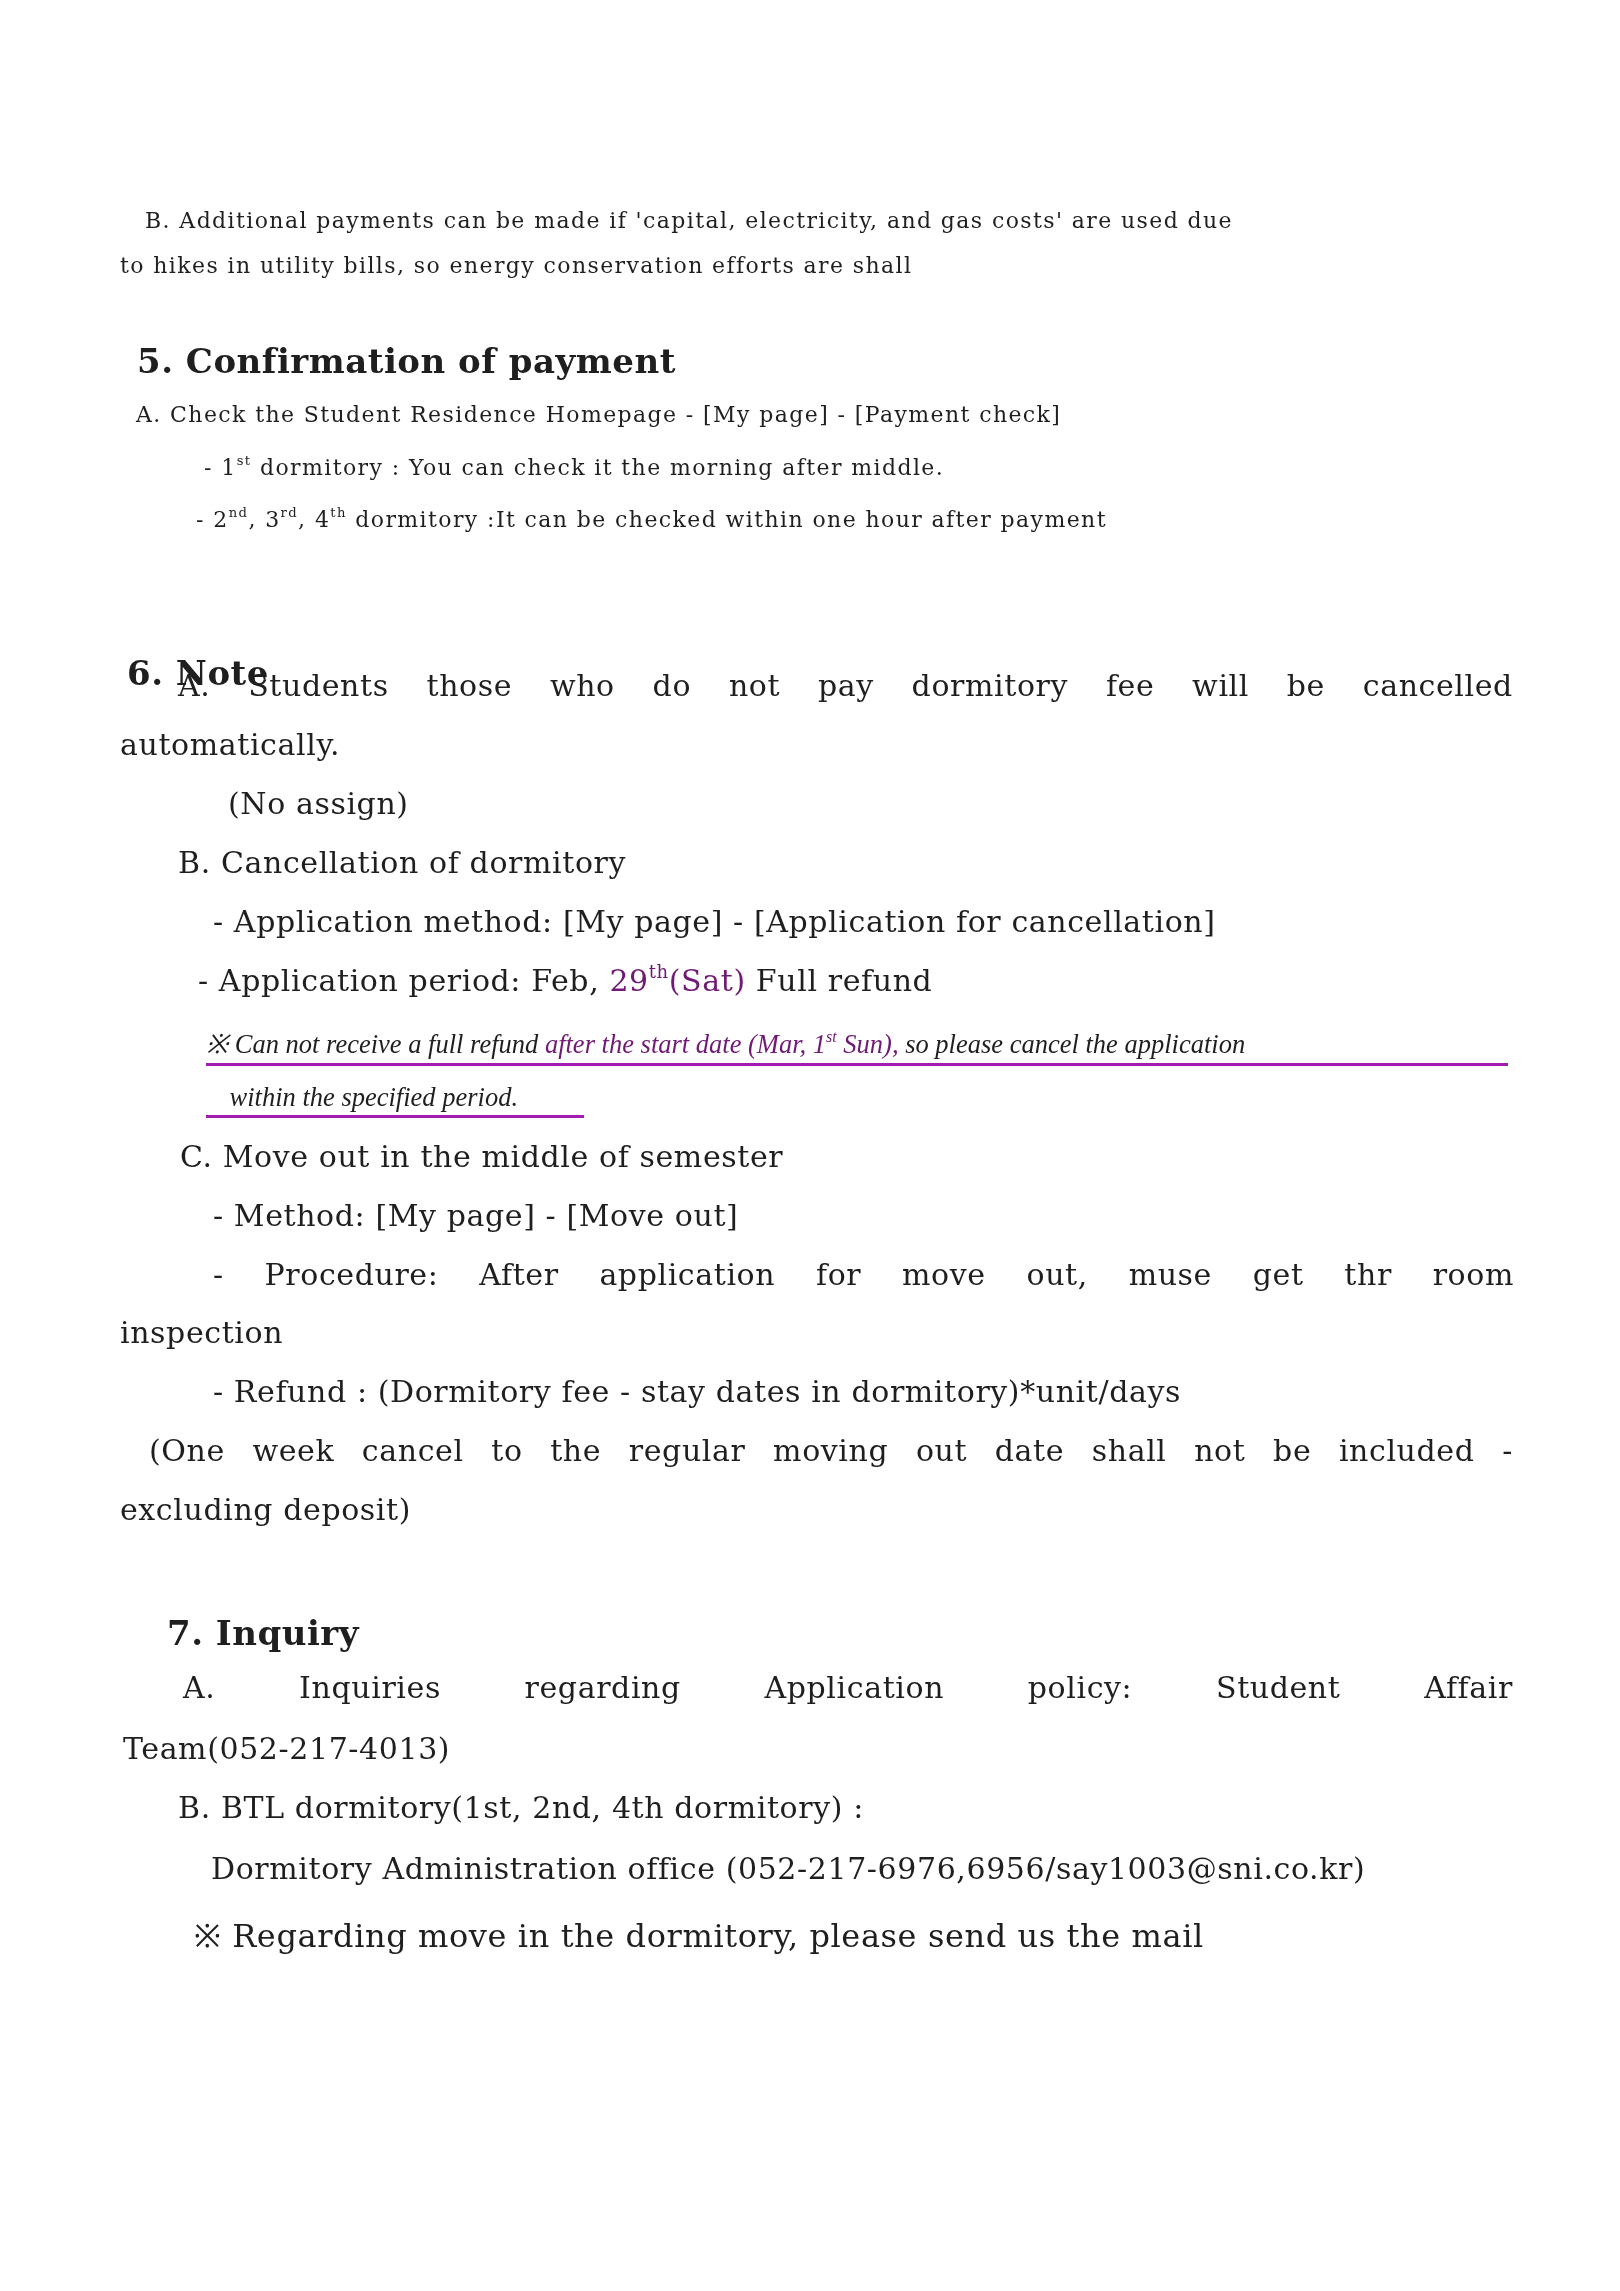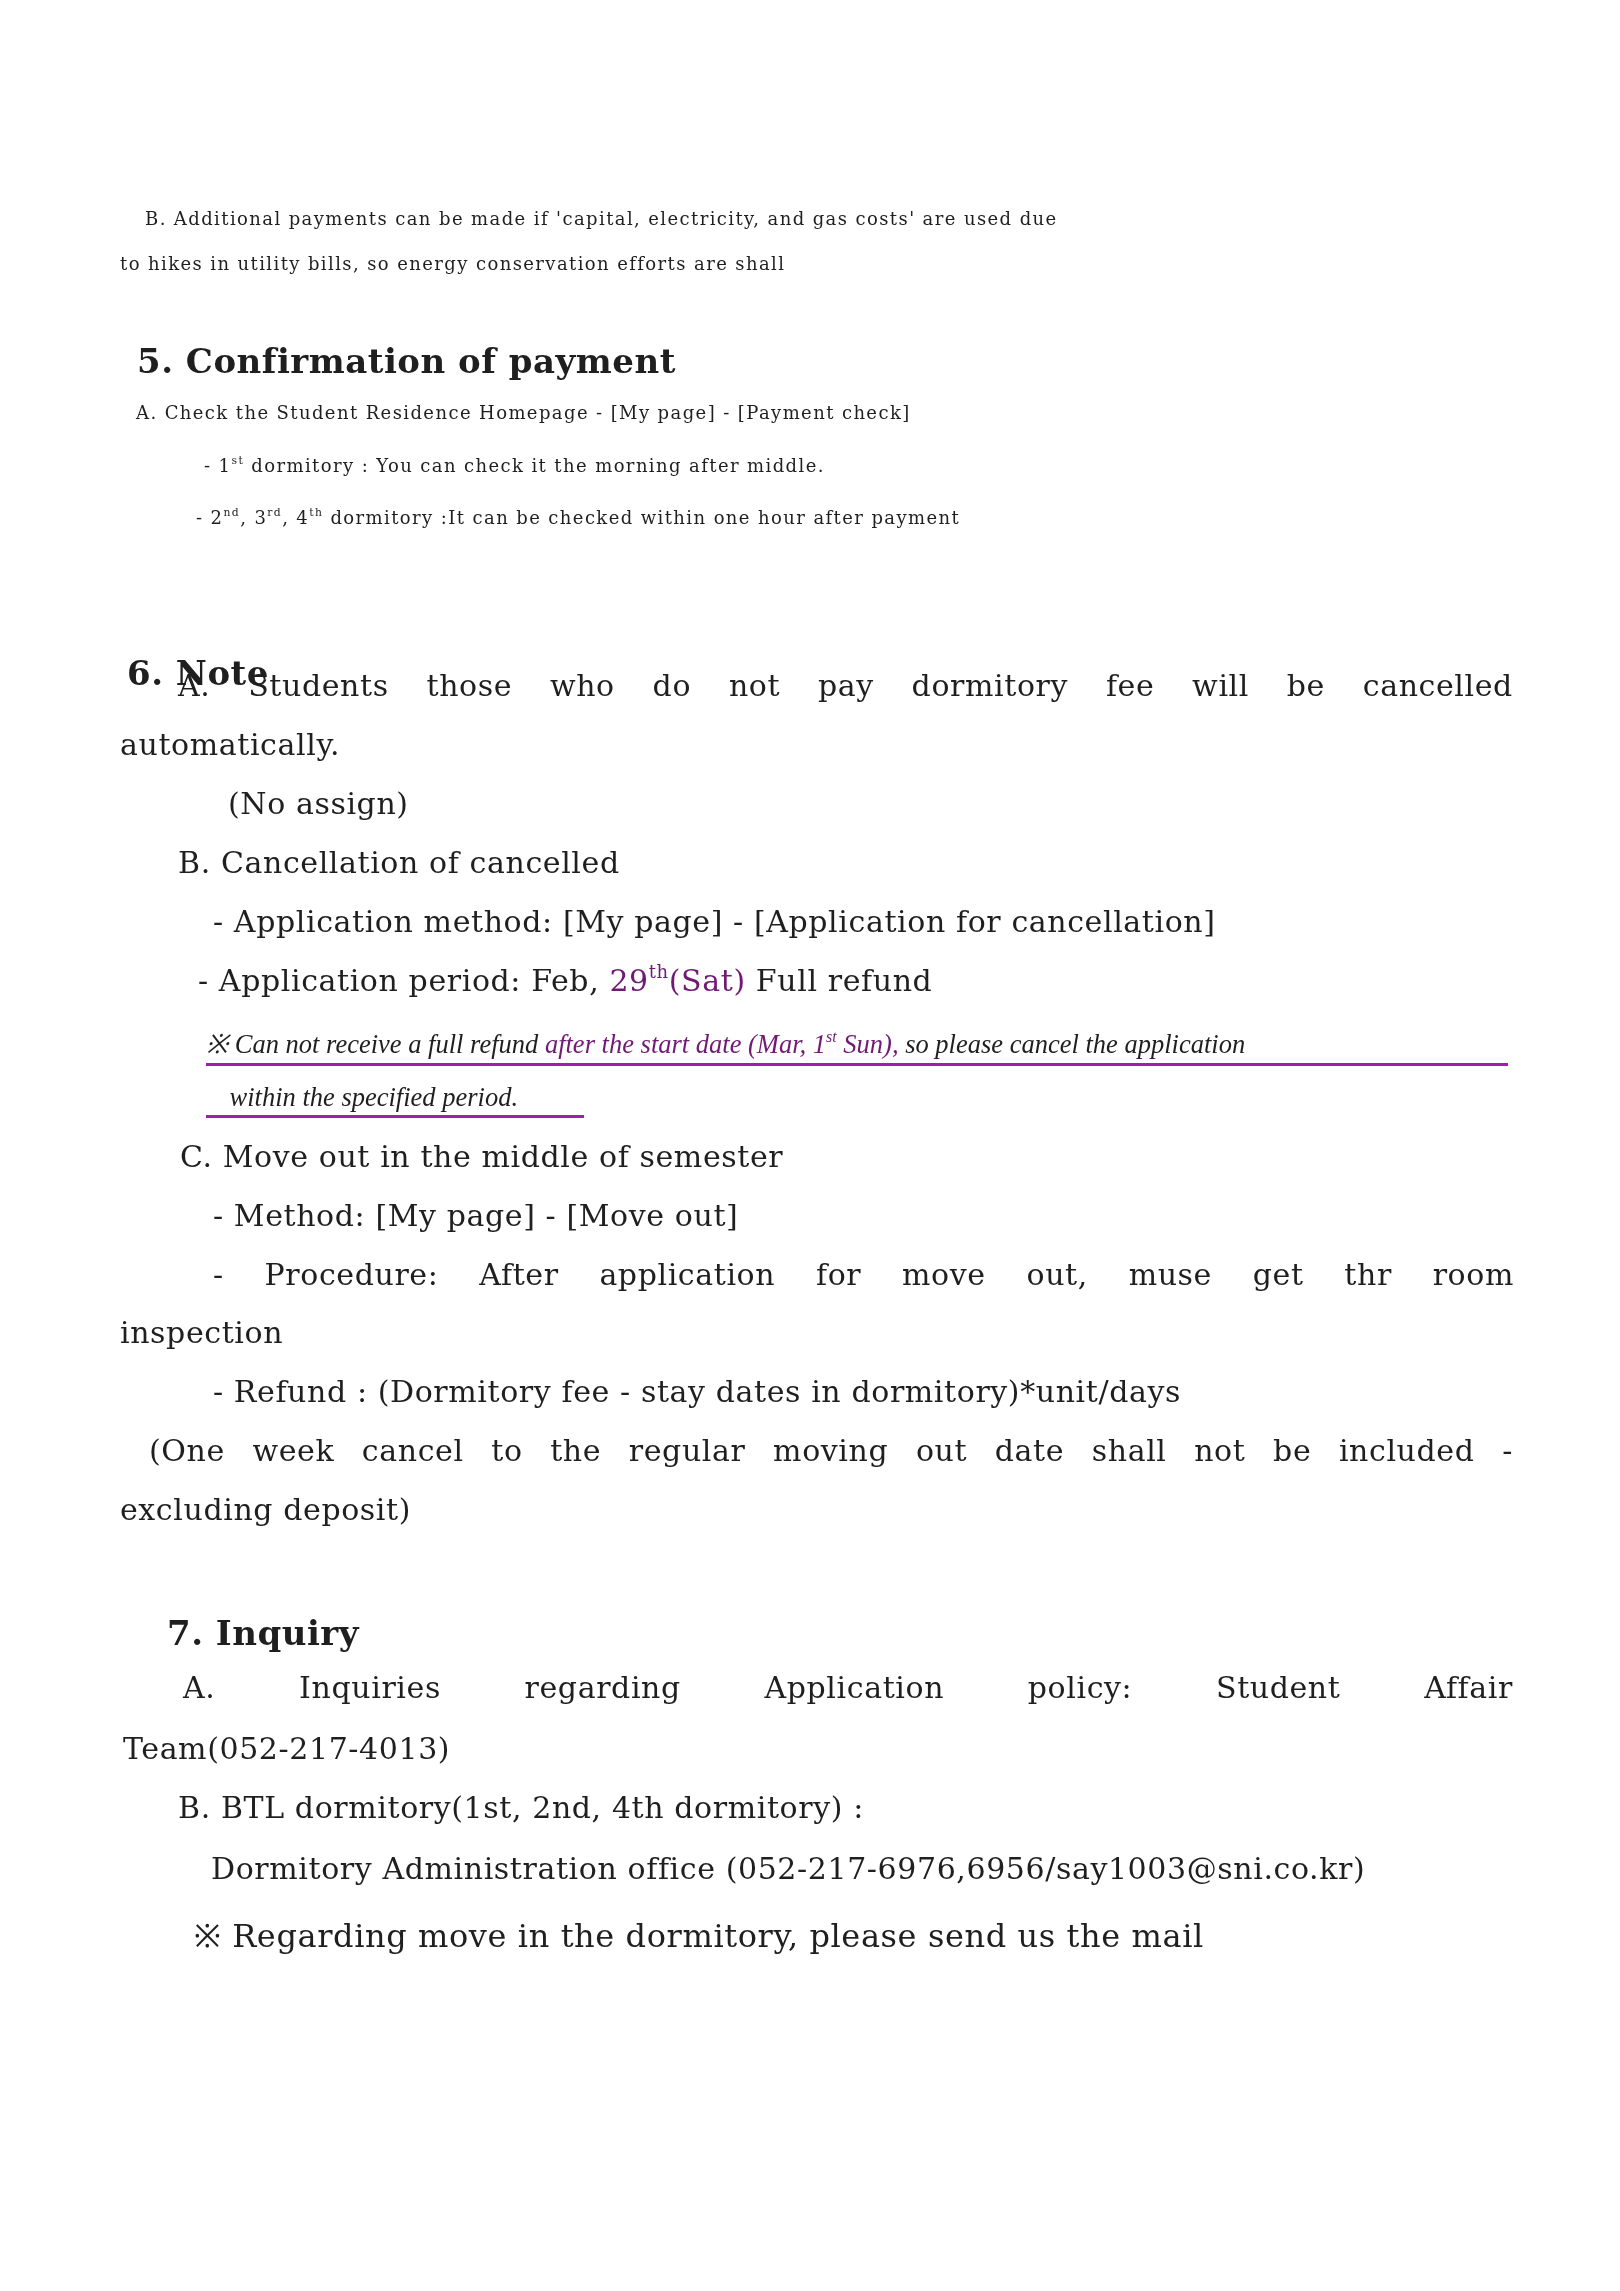--- a/index.html
+++ b/index.html
@@ -1,19 +1,19 @@
 <!DOCTYPE html>
 <html><head>
 <meta charset="utf-8">
 <style>
   html, body { margin: 0; padding: 0; background: #ffffff; }
   body { width: 1620px; height: 2292px; position: relative; overflow: hidden;
          font-family: "DejaVu Serif", "Liberation Serif", serif; color: #1f1f1f; }
   .line { position: absolute; white-space: nowrap; }
-  .small { font-size: 18px; letter-spacing: 1.4px; }
+  .small { font-size: 22px; letter-spacing: 1.4px; }
   .med { font-size: 30px; letter-spacing: 0.6px; }
   .h { font-size: 34px; font-weight: bold; letter-spacing: 0.5px; }
   .just { display: flex; justify-content: space-between; white-space: nowrap; }
   .red { color: #701a75; }
   sup { font-size: 60%; line-height: 0; position: relative; top: -0.1em; vertical-align: super; }
   .note { font-style: italic; font-size: 26.5px; font-family: "Liberation Serif", "DejaVu Serif", serif;
           border-bottom: 3px solid #a21caf; padding-bottom: 2px; }
 </style>
 </head>
 <body>
@@ -42,21 +42,21 @@
     <span>not</span>
     <span>pay</span>
     <span>dormitory</span>
     <span>fee</span>
     <span>will</span>
     <span>be</span>
     <span>cancelled</span>
   </div>
 <div class="line med" style="left:120px; top:727px;">automatically.</div>
 <div class="line med" style="left:228px; top:786px;">(No assign)</div>
-<div class="line med" style="left:178px; top:845px;">B. Cancellation of cancelled</div>
+<div class="line med" style="left:178px; top:845px;">B. Cancellation of dormitory</div>
 <div class="line med" style="left:213px; top:904px;">- Application method: [My page] - [Application for cancellation]</div>
 <div class="line med" style="left:198px; top:963px;">
   <span>- Application period: Feb, </span><span class="red"><span>29</span><sup>th</sup><span>(Sat)</span></span><span> Full refund</span>
 </div>
 <div class="line note" style="left:206px; top:1025px; width:1302px;">
   <span>※ Can not receive a full refund </span><span class="red"><span>after the start date (Mar, 1</span><sup>st</sup><span> Sun),</span></span><span> so please cancel the application</span>
 </div>
 <div class="line note" style="left:206px; top:1082px; width:378px; padding-left:23.5px; box-sizing:border-box;">within the specified period.</div>
 
 <div class="line med" style="left:180px; top:1139px;">C. Move out in the middle of semester</div>

